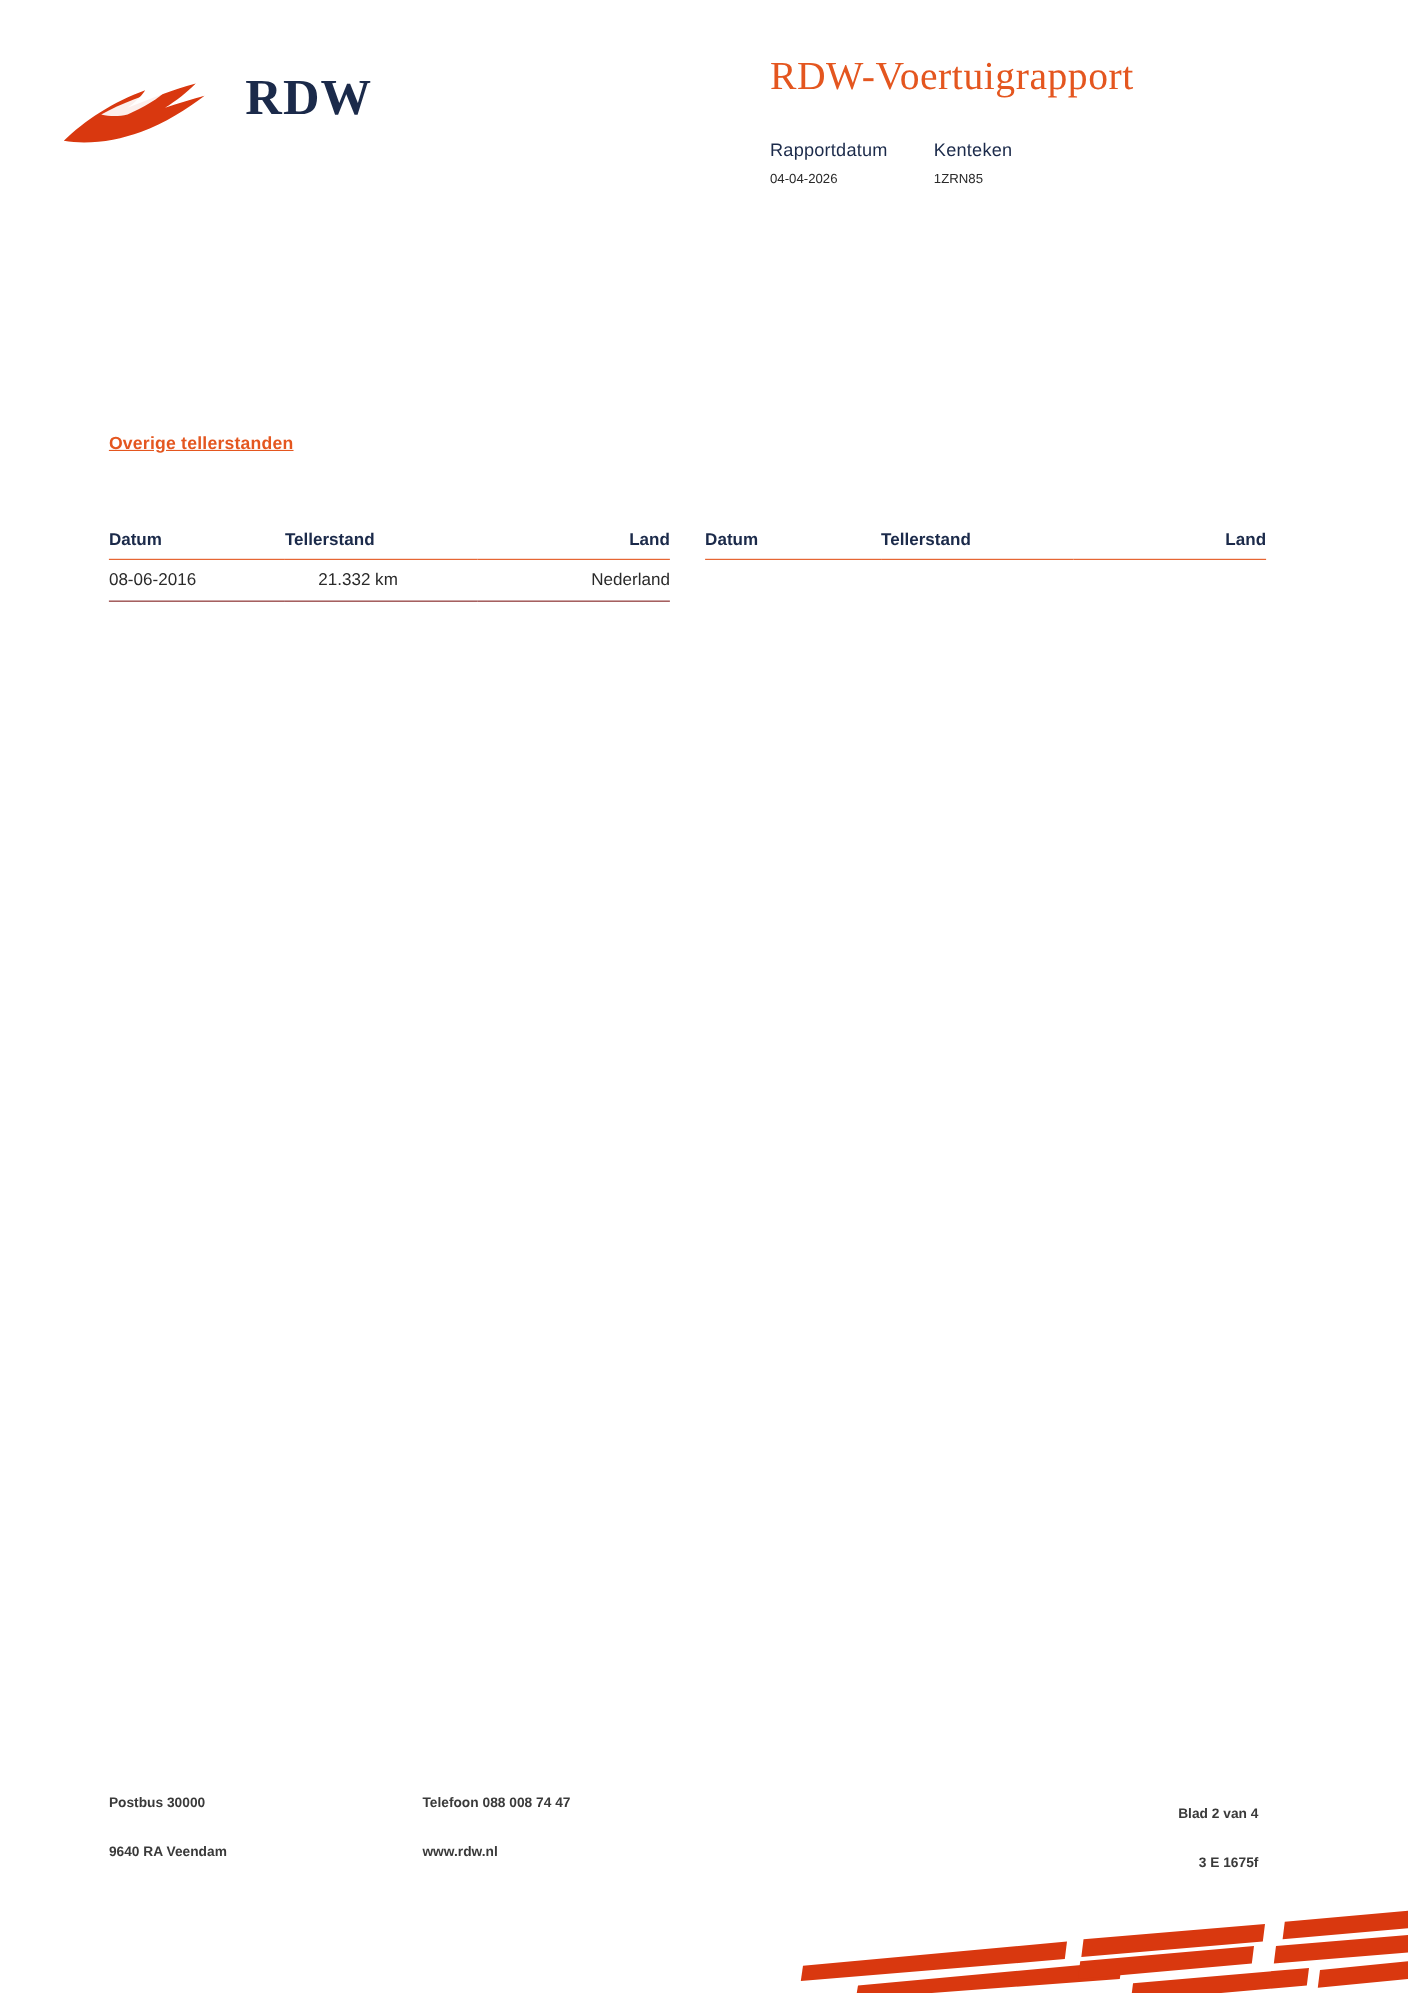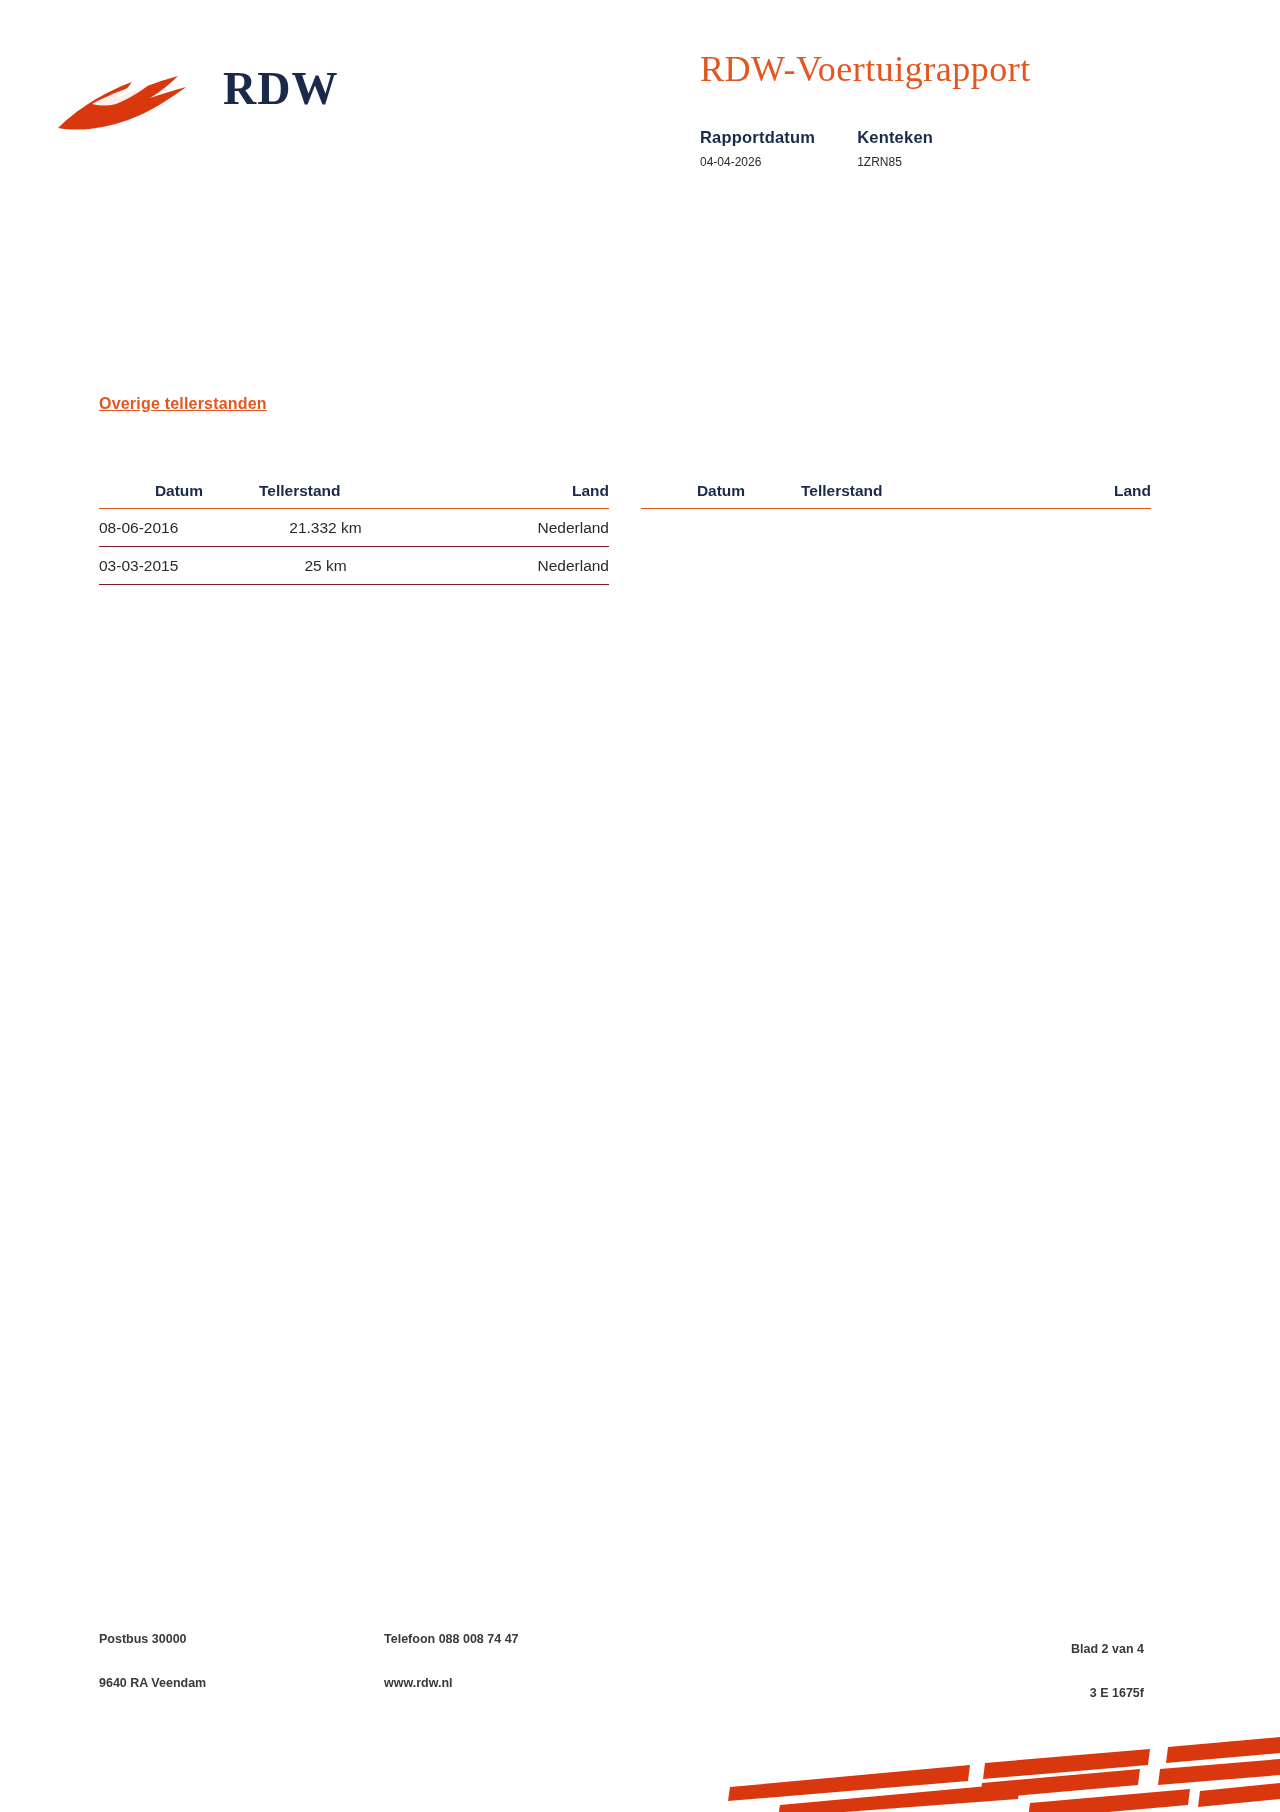--- a/index.html
+++ b/index.html
@@ -71,21 +71,21 @@
     position: absolute;
     left: 700px;
     top: 128px;
     display: flex;
   }
   .meta-block {
     margin-right: 42px;
   }
   .meta-label {
     font-size: 16.5px;
-    font-weight: bold;
+    font-weight: normal;
     color: #1b2a4a;
     letter-spacing: 0.2px;
   }
   .meta-value {
     font-size: 12px;
     color: #2a2a2a;
     margin-top: 8px;
   }
 
   
@@ -113,21 +113,21 @@
     width: 510px;
     border-collapse: collapse;
     table-layout: fixed;
   }
   table.odo th {
     font-size: 15.5px;
     font-weight: bold;
     color: #1b2a4a;
     padding: 0 0 8px 0;
     border-bottom: 1.6px solid #e4561f;
-    text-align: center;
+    text-align: left;
   }
   table.odo th.c-date { width: 160px; }
   table.odo th.c-odo { width: 175px; text-align: left; }
   table.odo th.c-land { text-align: right; }
 
   table.odo td {
     font-size: 15.5px;
     color: #2a2a2a;
     padding: 10px 0 9px 0;
     border-bottom: 1px solid #7f1d1d;
@@ -205,25 +205,20 @@
           <th class="c-odo">Tellerstand</th>
           <th class="c-land">Land</th>
         </tr>
       </thead>
       <tbody>
         <tr>
           <td class="c-date">08-06-2016</td>
           <td class="c-odo">21.332 km</td>
           <td class="c-land">Nederland</td>
         </tr>
-        <tr>
-          <td class="c-date">03-03-2015</td>
-          <td class="c-odo">25 km</td>
-          <td class="c-land">Nederland</td>
-        </tr>
       </tbody>
     </table>
 
     <table class="odo empty">
       <thead>
         <tr>
           <th class="c-date">Datum</th>
           <th class="c-odo">Tellerstand</th>
           <th class="c-land">Land</th>
         </tr>

